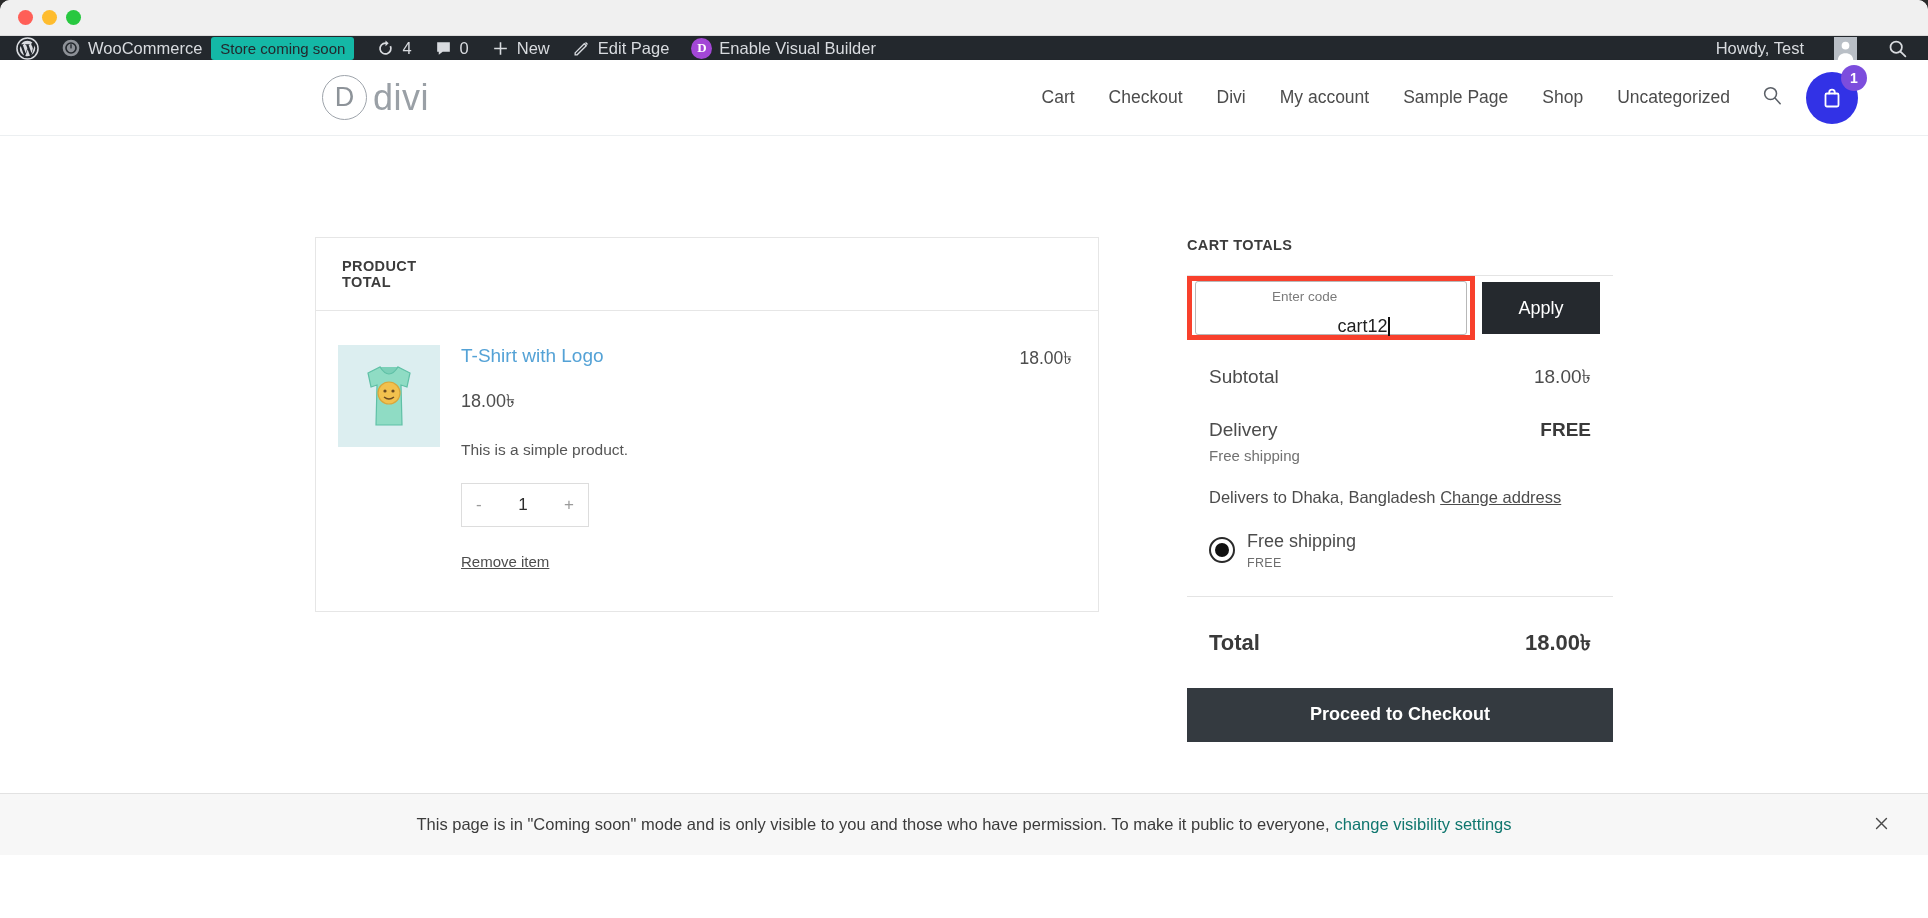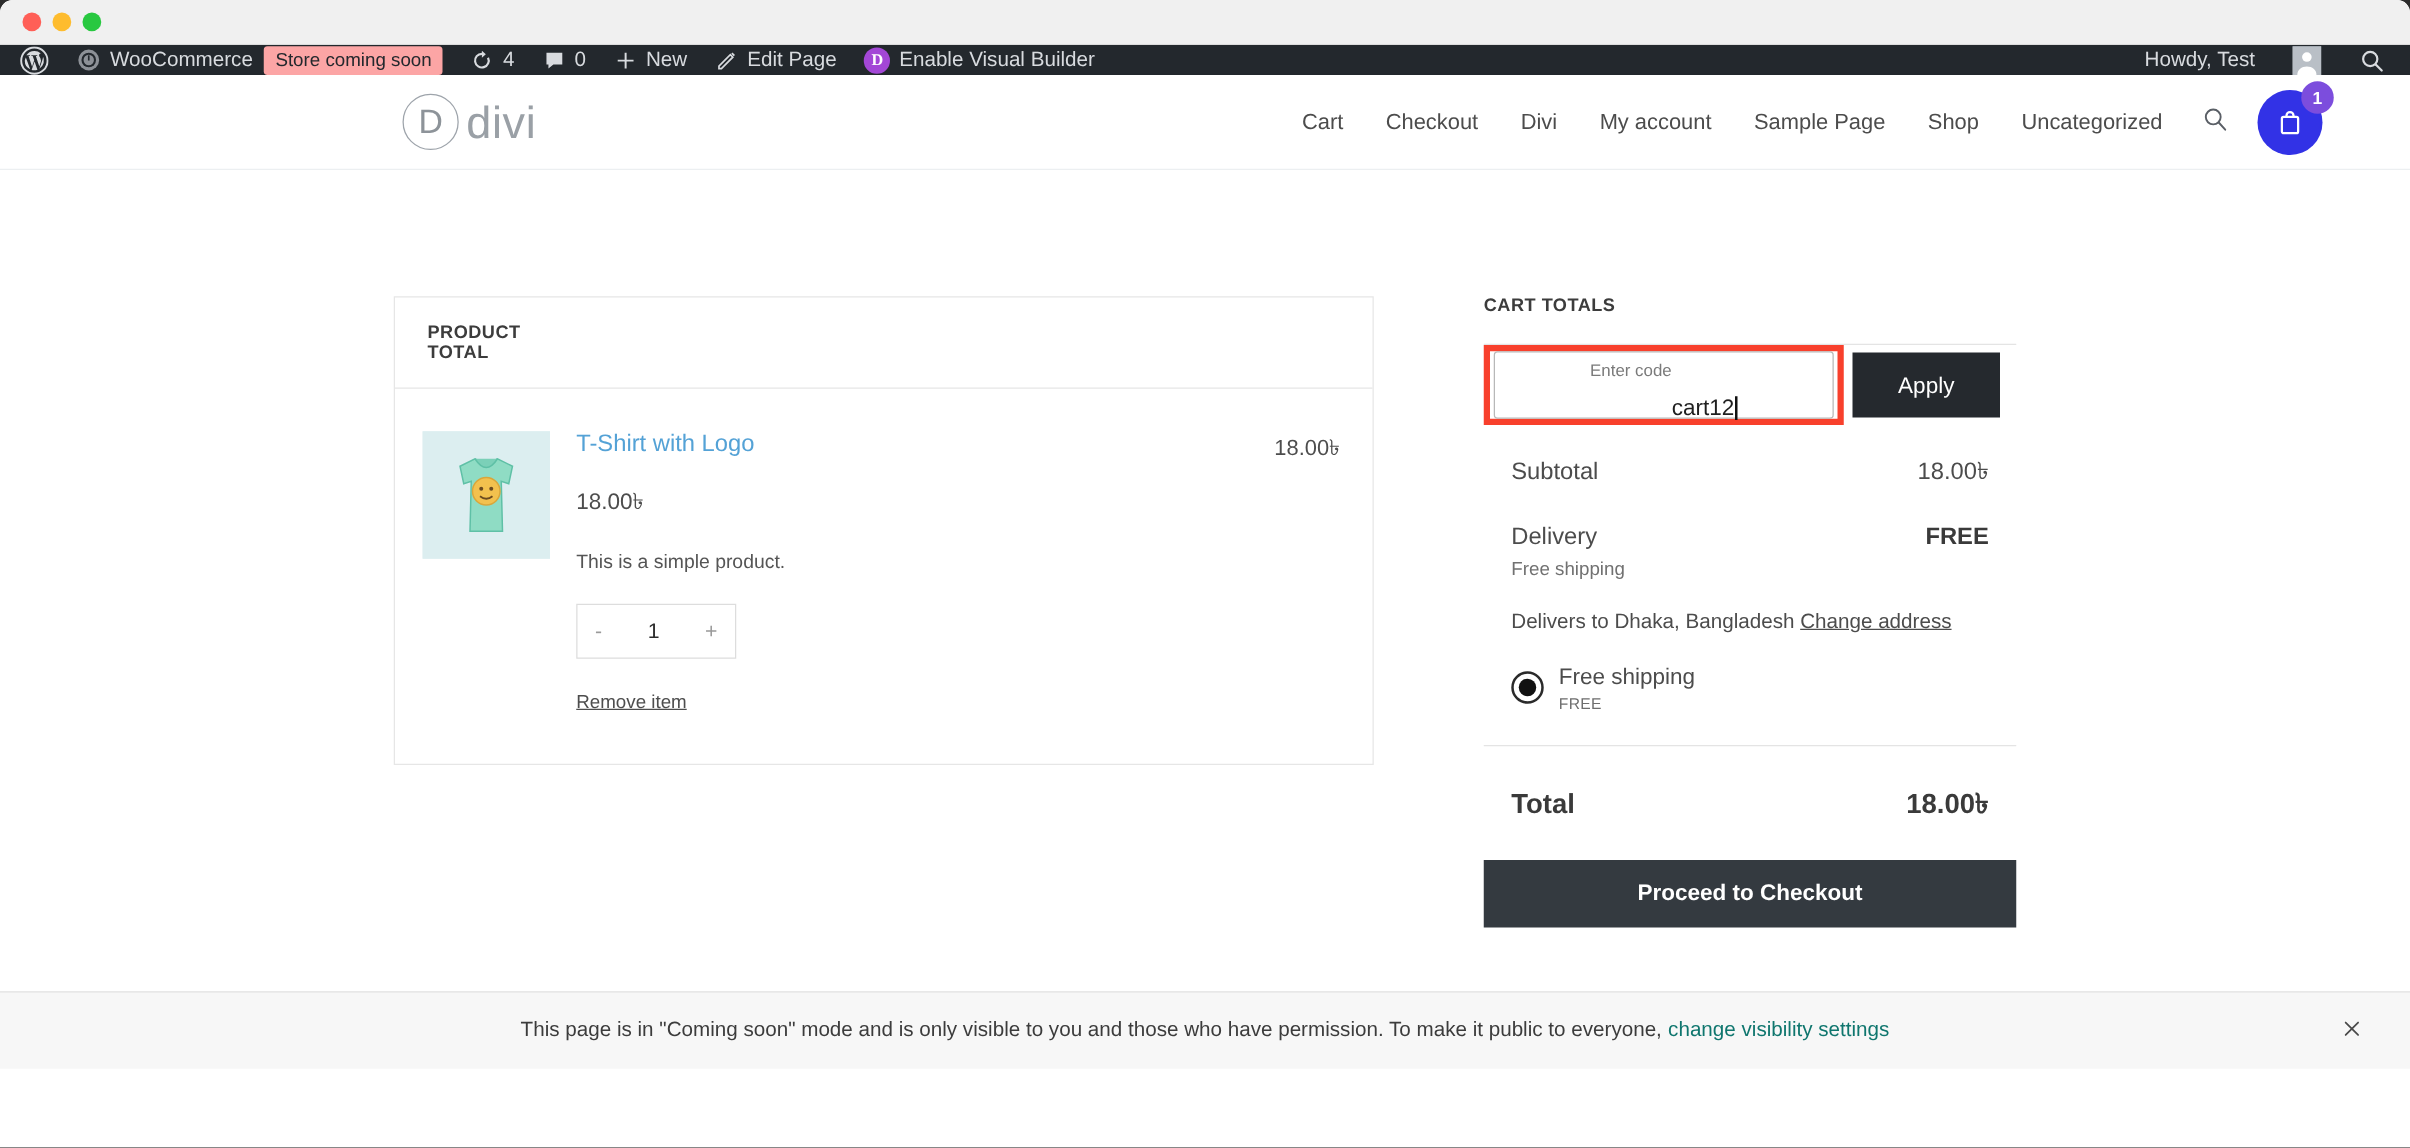--- a/index.html
+++ b/index.html
@@ -43,21 +43,21 @@
   }
   .ab-left { display: flex; align-items: center; flex: 1; height: 100%; }
   .ab-right { display: flex; align-items: center; height: 100%; gap: 30px; padding-right: 6px;}
   .ab-item {
     display: flex; align-items: center; gap: 7px;
     padding: 0 11px; height: 100%;
     color: #d8dbdf; white-space: nowrap;
   }
   .ab-item:first-child { padding-left: 16px; }
   .ab-pill {
-    background: #fca5a5; color: #23282d;
+    background: #14b8a6; color: #23282d;
     font-size: 15px; padding: 3px 9px;
     border-radius: 3px; margin-left: 2px;
     font-family: "Liberation Sans", sans-serif;
   }
   .ab-icon { display:inline-flex; align-items:center; }
   .divi-badge {
     width: 21px; height: 21px; border-radius: 50%;
     background: #a347d6; color: #fff;
     display: flex; align-items: center; justify-content: center;
     font-size: 13px; font-weight: bold;

